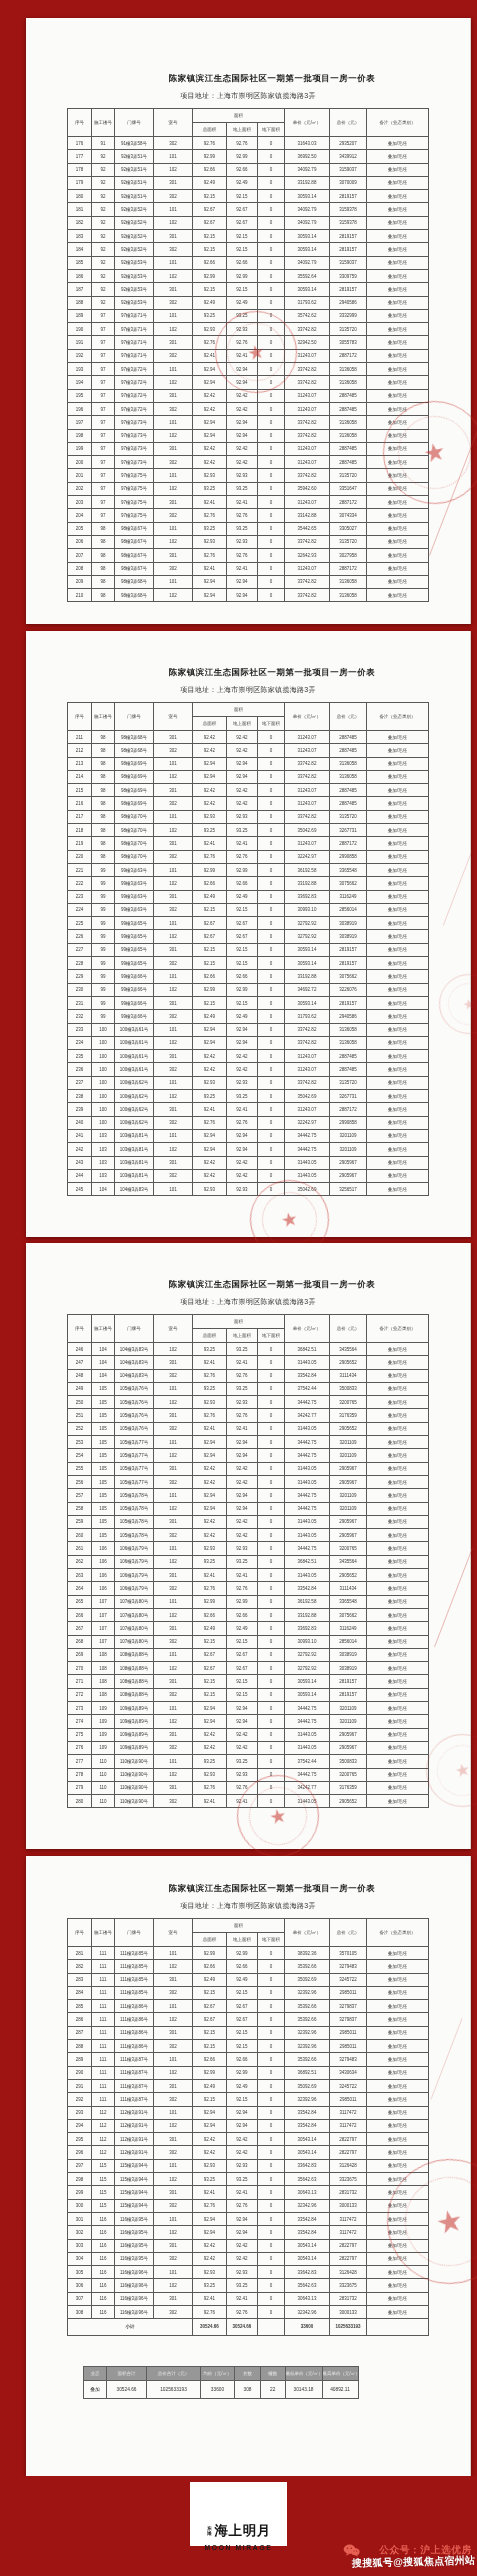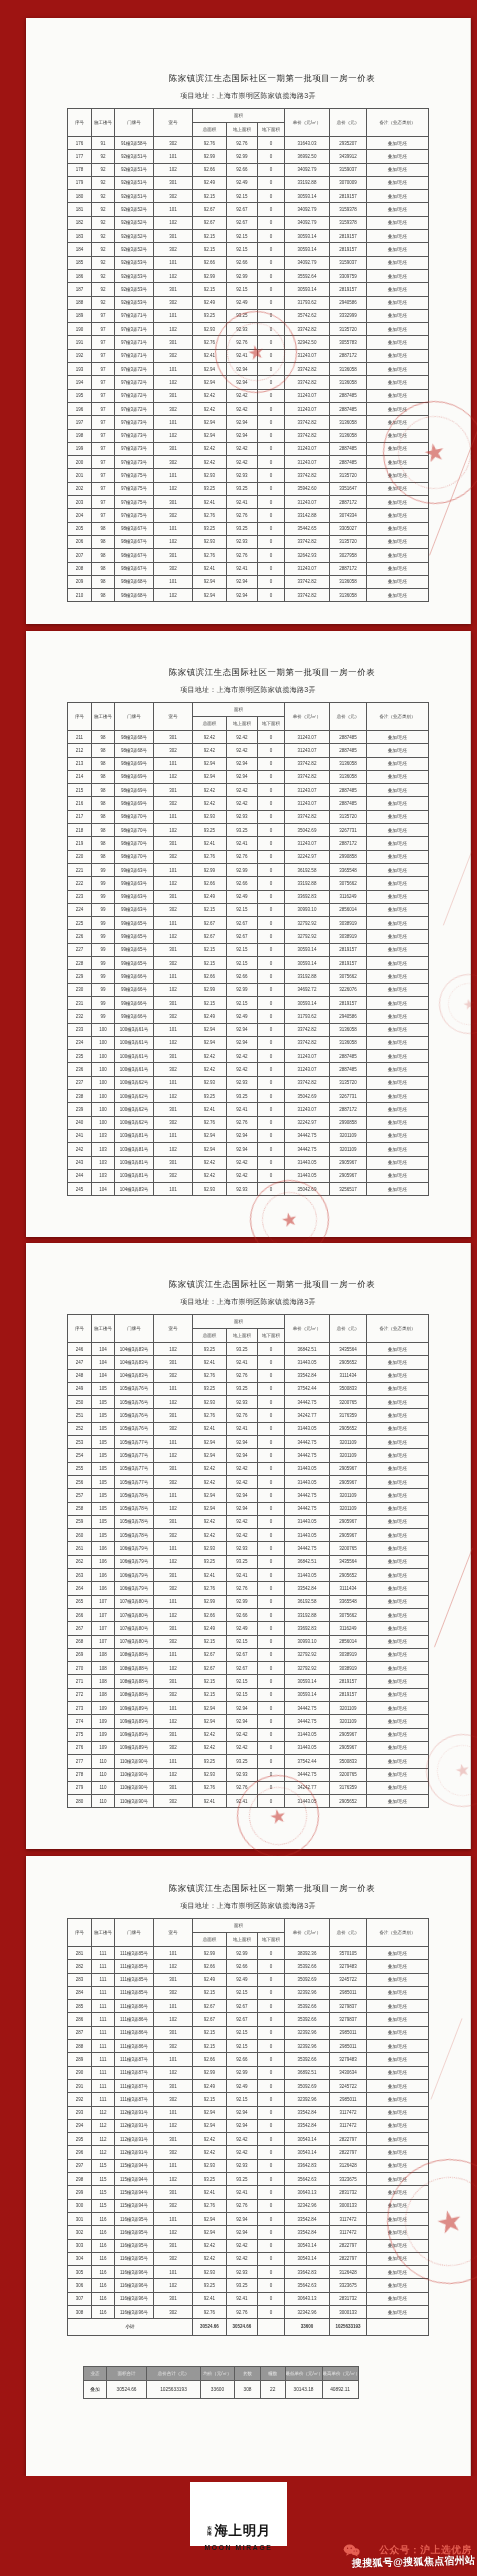--- a/index.html
+++ b/index.html
@@ -12,21 +12,21 @@
   .page{
     position:absolute;left:26px;width:444px;background:#fbfbf9;
     box-shadow:0 1.3px 3.9px rgba(40,0,0,.55);
     border-right:1.3px solid #d9d6d0;
   }
   .page-inner{
     position:relative;width:100%;height:100%;
     display:flex;flex-direction:column;align-items:center;
   }
   .doc-title{
-    font-size:8.4px;font-weight:normal;color:#232323;letter-spacing:0.6px;
+    font-size:8.4px;font-weight:bold;color:#232323;letter-spacing:0.6px;
     filter:blur(0.1px);
     margin-left:48px;
   }
   .doc-subtitle{
     font-size:7px;color:#333;margin-top:7px;letter-spacing:0.3px;
     filter:blur(0.1px);
   }
   table.price-table{
     border-collapse:collapse;table-layout:fixed;margin-top:7px;
     width:360px;filter:blur(0.1px);

